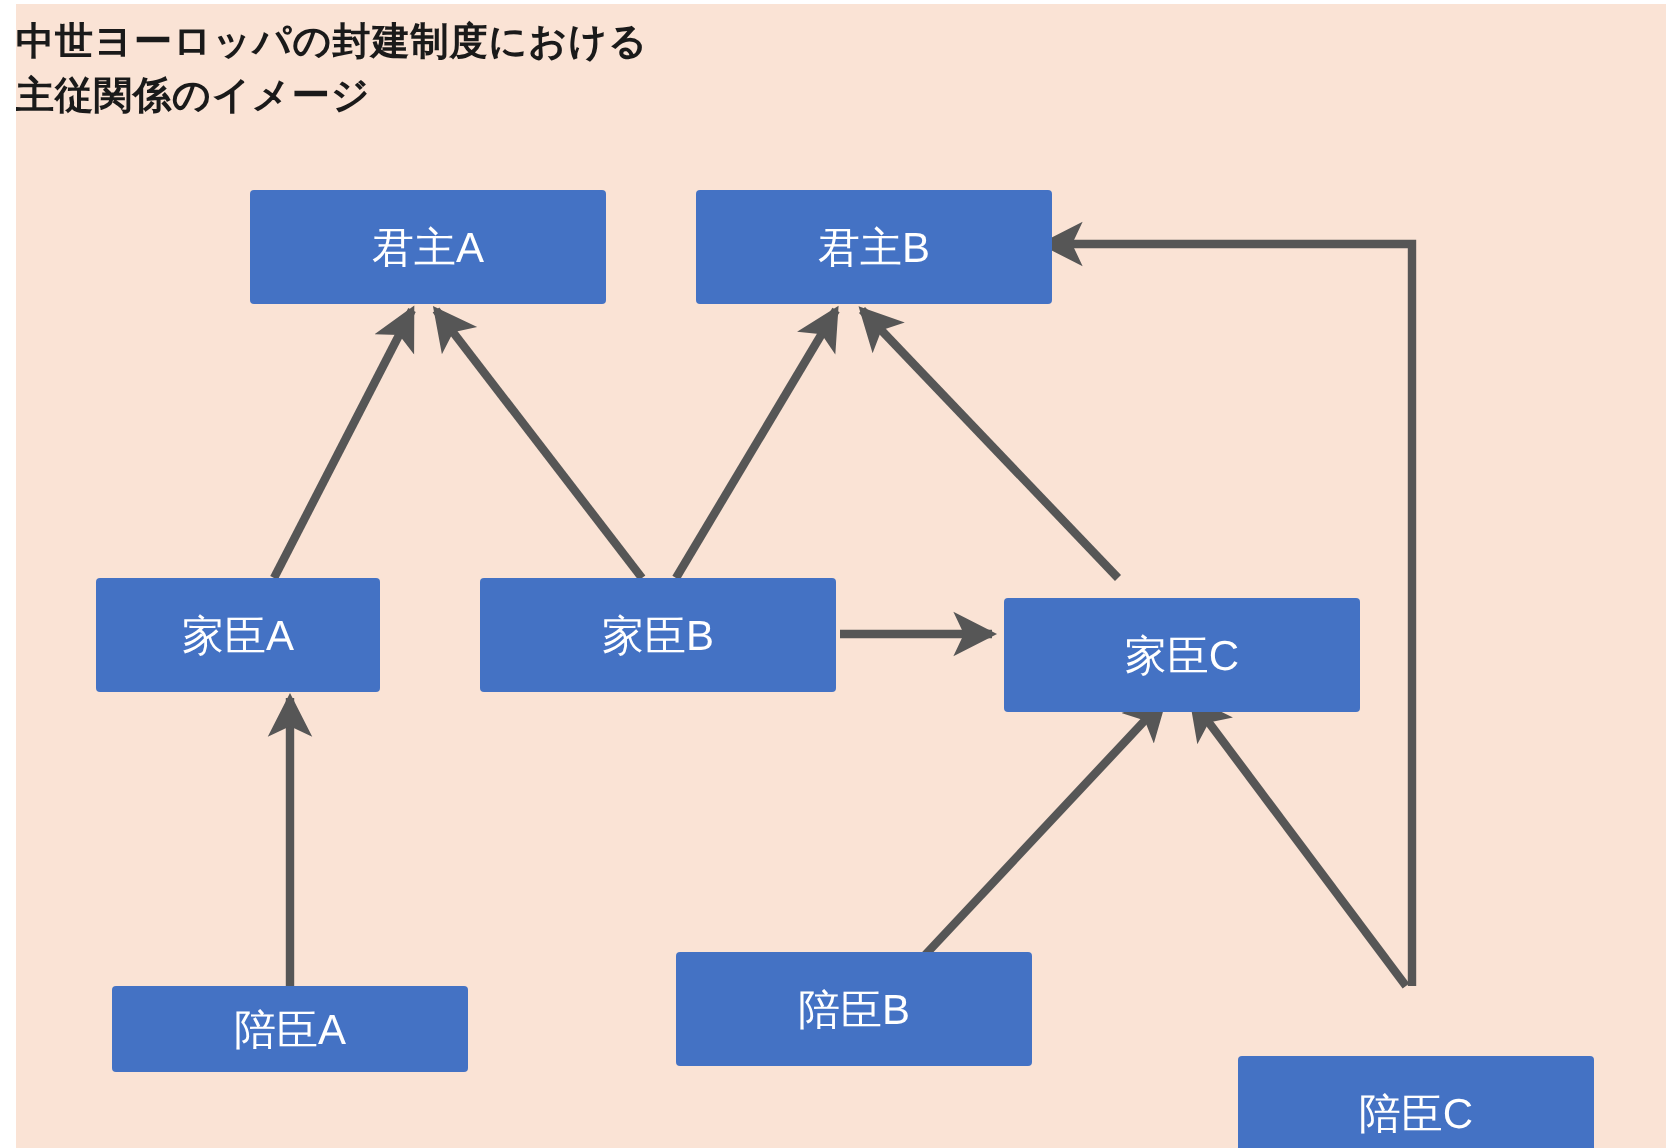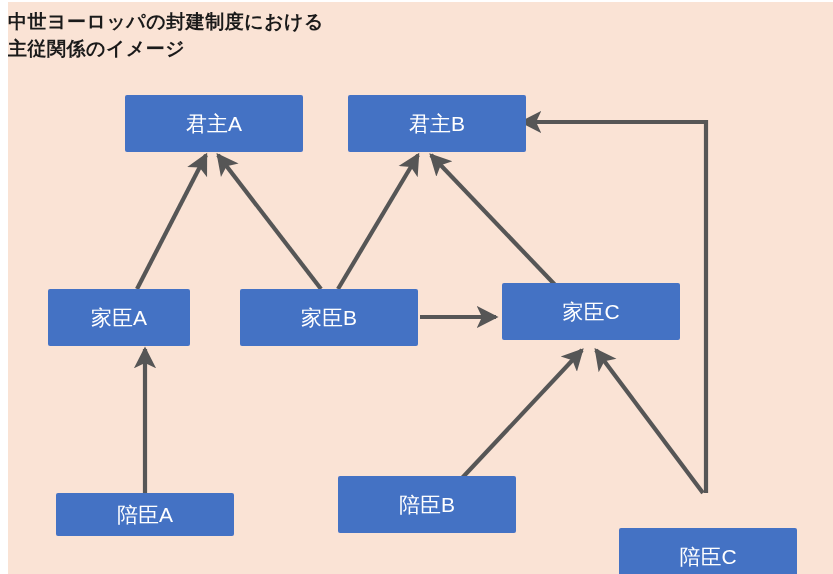--- a/index.html
+++ b/index.html
@@ -104,21 +104,21 @@
   </div>
 
   <div class="node" style="left:40px; top:287px; width:142px; height:57px;">
     <span>家臣A</span>
   </div>
 
   <div class="node" style="left:232px; top:287px; width:178px; height:57px;">
     <span>家臣B</span>
   </div>
 
-  <div class="node" style="left:494px; top:281px; width:178px; height:57px;">
+  <div class="node" style="left:494px; top:297px; width:178px; height:57px;">
     <span>家臣C</span>
   </div>
 
   <div class="node" style="left:48px; top:491px; width:178px; height:43px;">
     <span>陪臣A</span>
   </div>
 
   <div class="node" style="left:330px; top:474px; width:178px; height:57px;">
     <span>陪臣B</span>
   </div>

